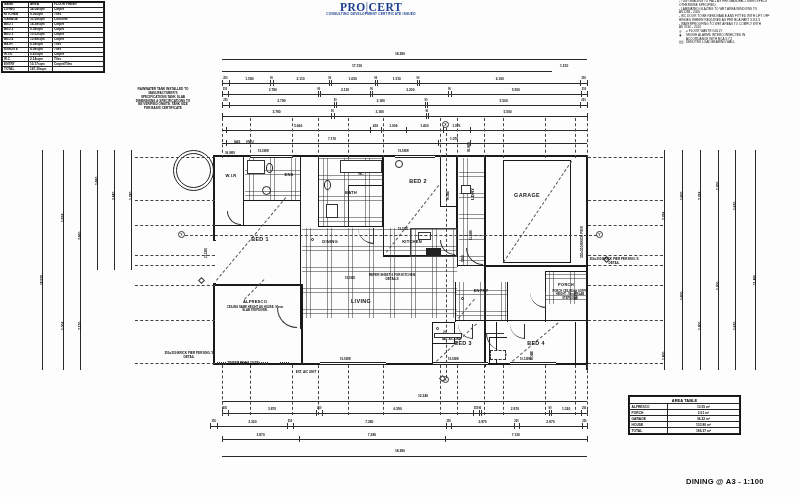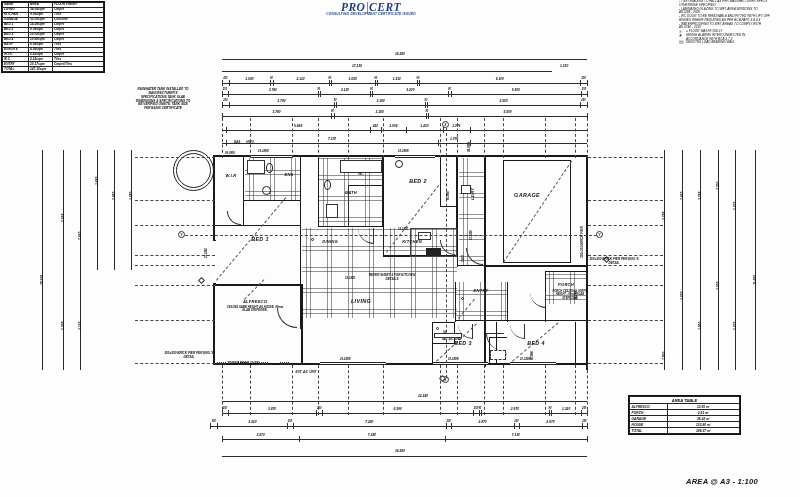--- a/index.html
+++ b/index.html
@@ -10,21 +10,21 @@
     font-family: "Liberation Sans", sans-serif;
     overflow: hidden;
   }
   #sheet {
     position: relative;
     width: 800px; height: 497px;
     background: #fdfdfd;
   }
 
   
-  .abs { position: absolute; font-style: italic; }
+  .abs { position: absolute; }
   .tiny { font-size: 3.1px; line-height: 1.22; color: #111; letter-spacing: 0.01em; }
   .nowrap { white-space: nowrap; }
   .ctr { text-align: center; }
   .ln { background: #2a2a2a; position: absolute; }
   .hline { height: 0.6px; }
   .vline { width: 0.6px; }
   .dash-h {
     position:absolute; height:0;
     border-top: 0.6px dashed #444;
   }
@@ -323,21 +323,21 @@
             <td class="val">133.80 m²</td>
           </tr>
           <tr>
             <td class="lab">TOTAL</td>
             <td class="val">186.37 m²</td>
           </tr>
         </tbody>
     </table>
   </div>
 
-  <div id="scale" class="abs">AREA @ A3 - 1:100</div>
+  <div id="scale" class="abs">DINING @ A3 - 1:100</div>
 
   <div class="abs" id="planLayer" style="left:0; top:0; width:800px; height:497px;">
 
     <div class="wall" style="left:213px; top:155px; width:375px; height:2px;"></div>
 
     <div class="wall" style="left:213px; top:155px; width:2px; height:210px;"></div>
 
     <div class="wall" style="left:586px; top:155px; width:2px; height:215px;"></div>
 
     <div class="wall" style="left:213px; top:363px; width:375px; height:2px;"></div>

